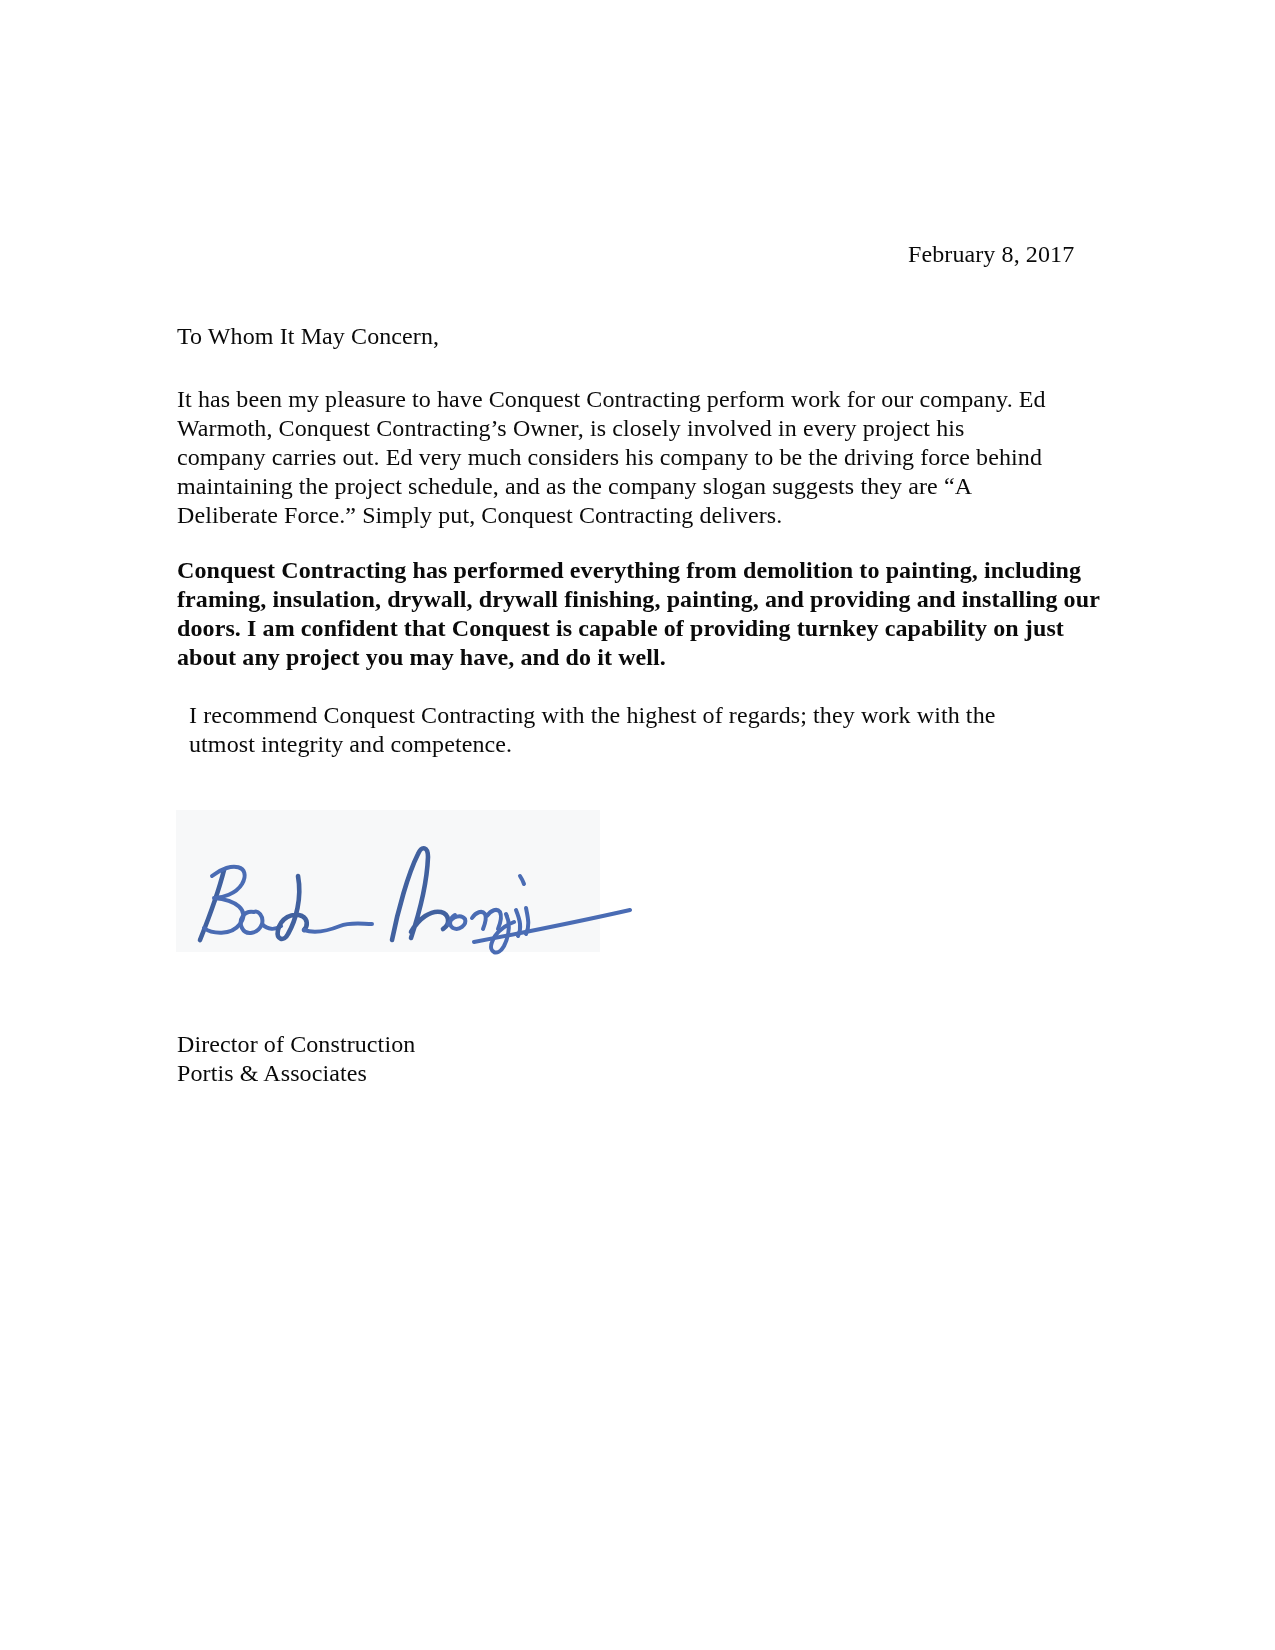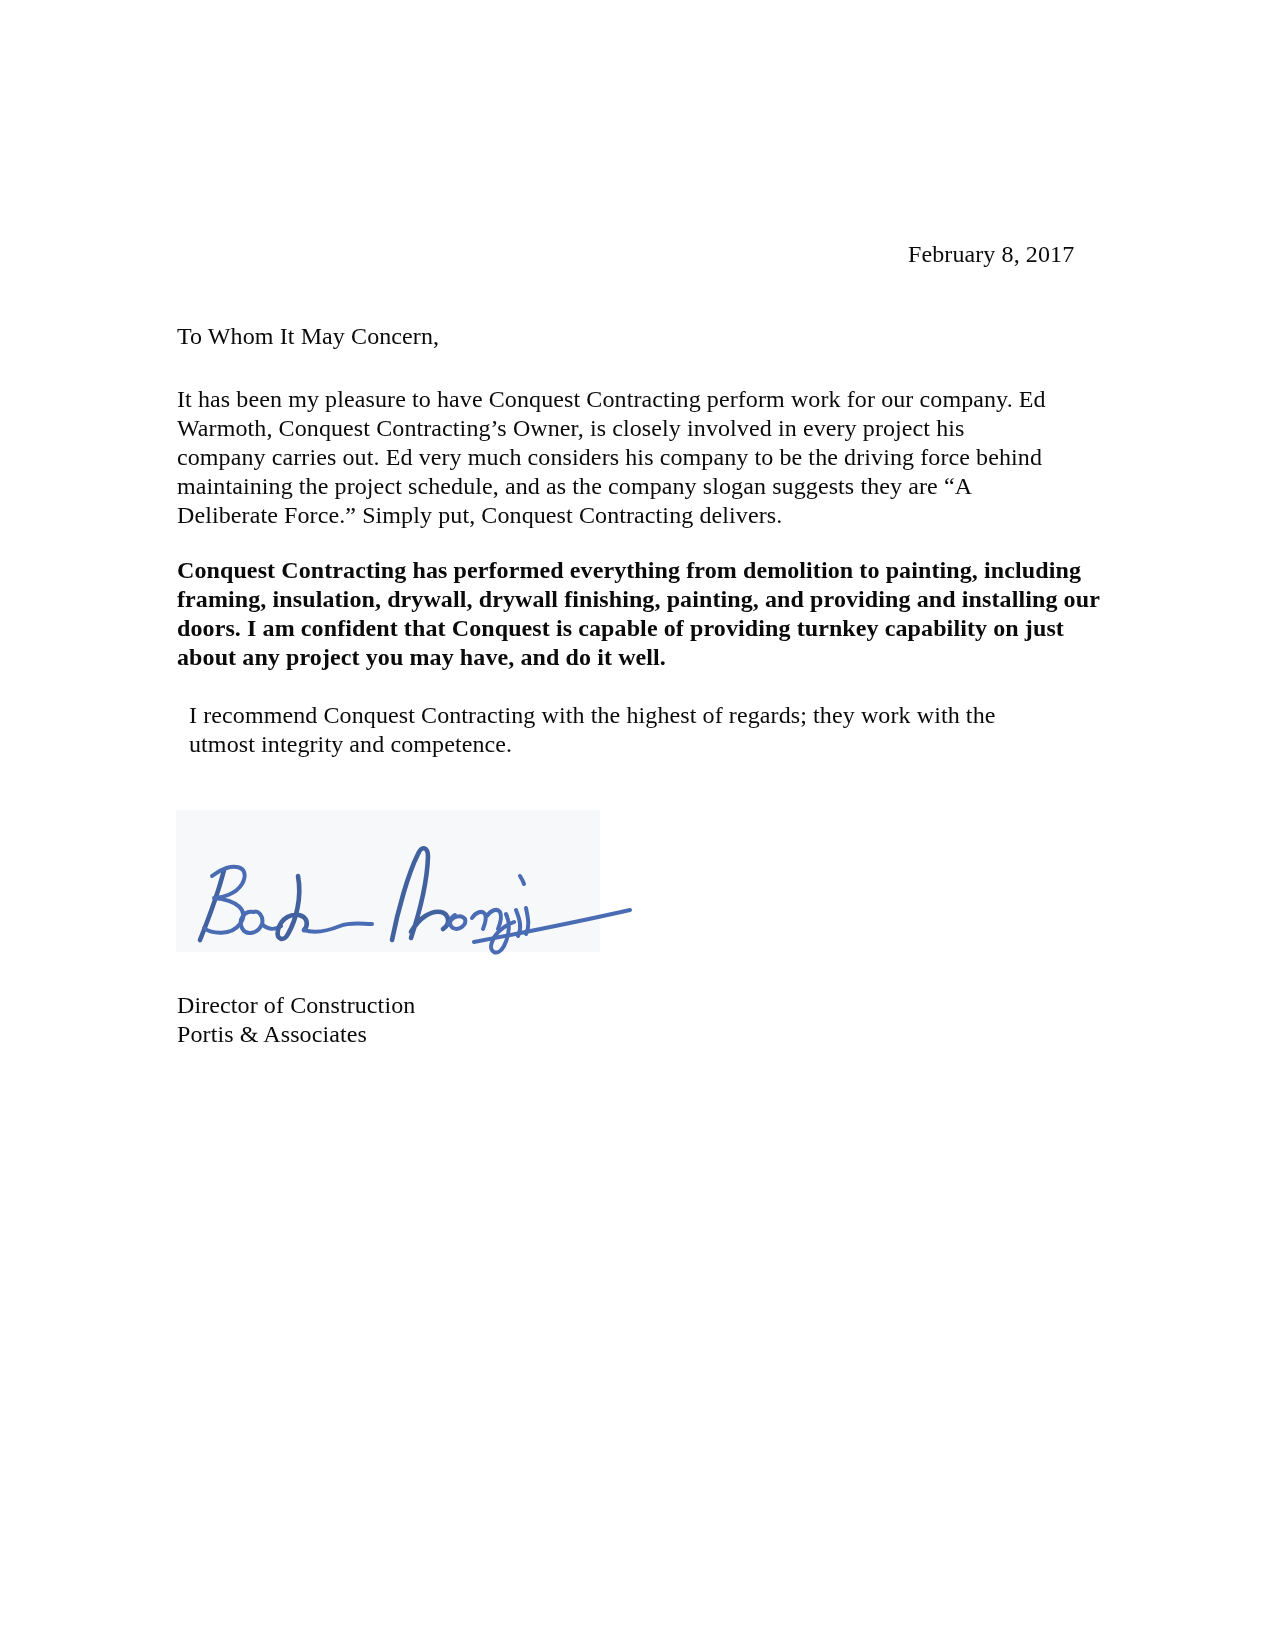--- a/index.html
+++ b/index.html
@@ -19,21 +19,21 @@
     line-height: 29px;
     white-space: pre-line;
     letter-spacing: 0.1px;
   }
   .date-line      { top: 240px;  left: 908px; right: 40px; }
   .salutation     { top: 322px;  left: 177px; right: 60px; }
   .para-1         { top: 385px;  left: 177px; right: 55px; }
   .para-2         { top: 556px;  left: 177px; right: 55px; font-weight: bold; }
   .para-3         { top: 701px;  left: 177px; right: 76px; margin-left: 12px; }
   .closing        { top: 786px;  left: 177px; right: 60px; }
-  .signoff        { top: 991px;  left: 177px; right: 60px; font-family: Liberation Serif, serif; }
+  .signoff        { top: 1030px;  left: 177px; right: 60px; font-family: Liberation Serif, serif; }
   .signature-scan {
     position: absolute;
     top: 810px; left: 176px;
     width: 424px; height: 142px;
     background: #f7f8f9;
   }
   .signature-svg {
     position: absolute;
     top: 812px; left: 176px;
     width: 470px; height: 150px;

